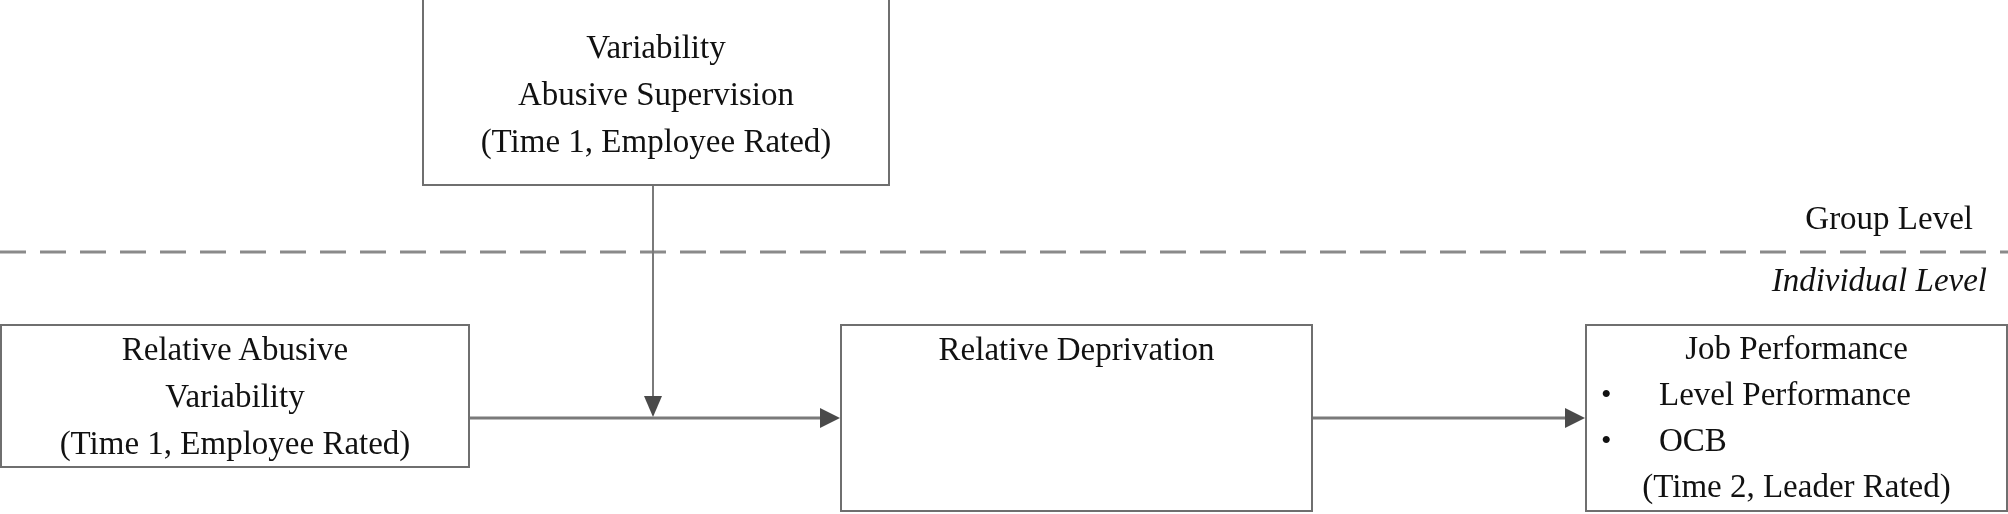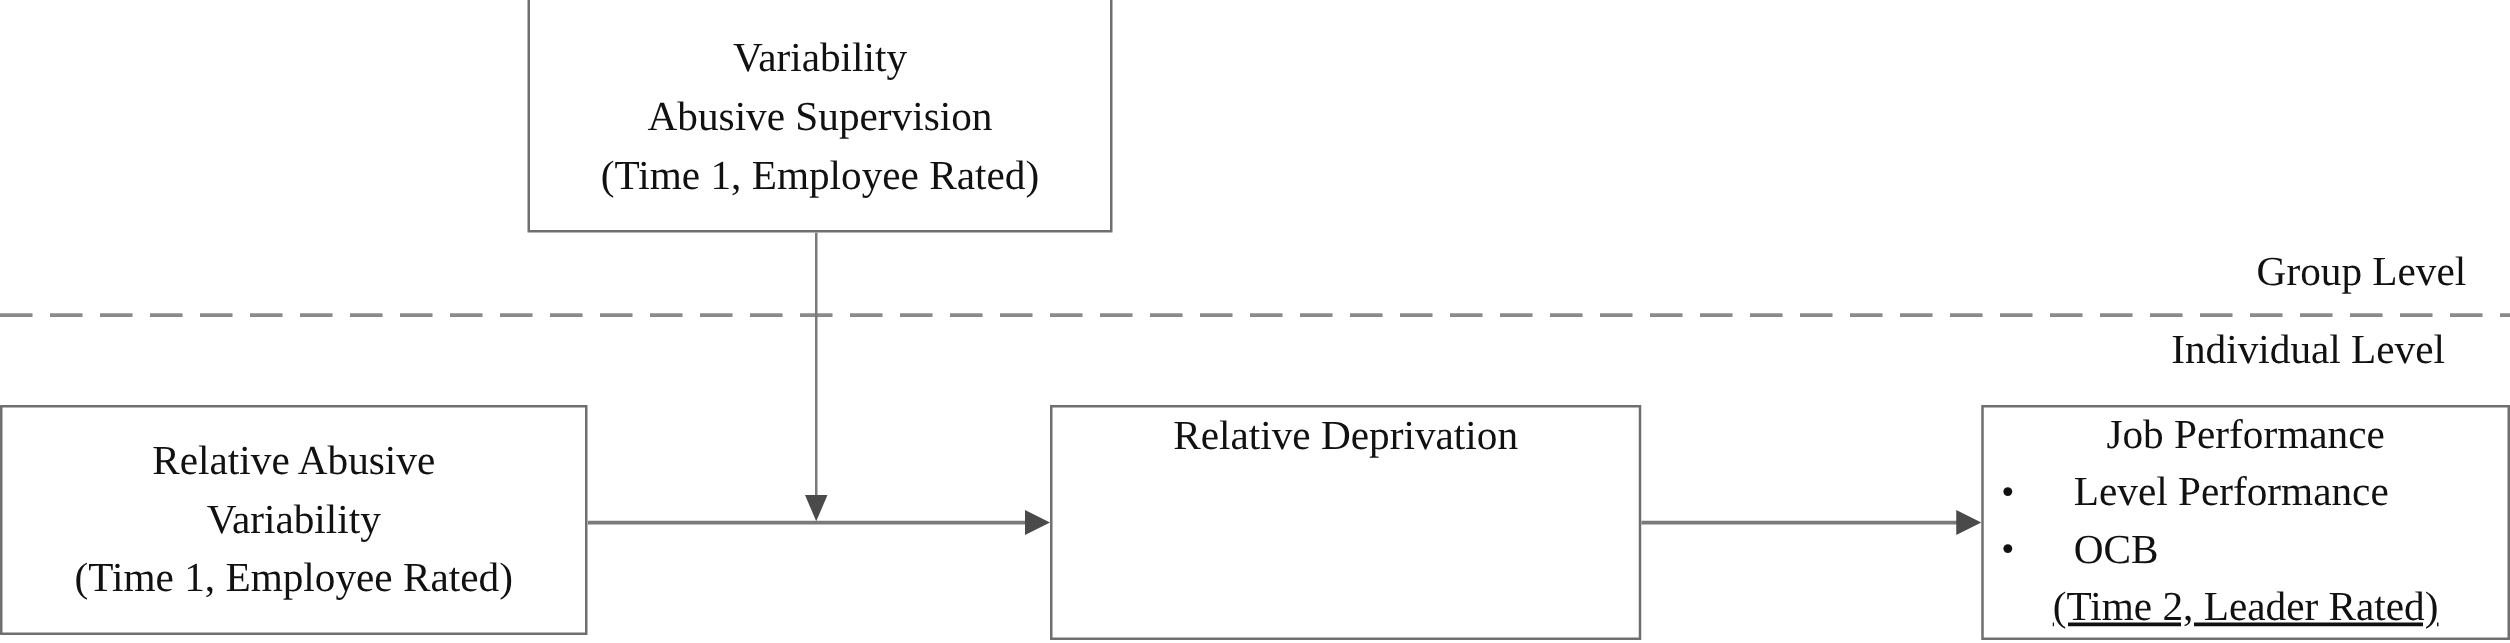--- a/index.html
+++ b/index.html
@@ -42,21 +42,21 @@
     }
     .box .line {
       display: block;
       white-space: nowrap;
     }
     #box-variability {
       left: 422px; top: -4px; width: 468px; height: 190px;
       padding-top: 6px;
     }
     #box-relative-abuse {
-      left: 0px; top: 324px; width: 470px; height: 184px;
+      left: 0px; top: 324px; width: 470px; height: 144px;
     }
     #box-deprivation {
       left: 840px; top: 324px; width: 473px; height: 188px; justify-content: space-between;
     }
     #box-performance {
       left: 1585px; top: 324px; width: 423px; height: 188px;
       justify-content: center;
       line-height: 46px;
       padding-top: 0px;
     }
@@ -77,33 +77,32 @@
       text-align: left;
       padding-left: 14px;
       box-sizing: border-box;
       font-size: 30px;
     }
     #box-performance .footer {
       display: block;
       width: 100%;
       text-align: center;
       white-space: nowrap;
-      text-decoration: underline;
     }
     .level-label {
       position: absolute;
       font-size: 33px;
       line-height: 40px;
       white-space: nowrap;
     }
     #label-group {
       right: 35px; top: 198px;
     }
     #label-individual {
-      right: 52px; top: 260px;
+      right: 21px; top: 260px; font-style: italic;
     }
   </style>
 </head>
 <body>
 
 <div class="canvas">
 
   <svg class="wires" viewBox="0 0 2008 514" xmlns="http://www.w3.org/2000/svg">
 
     <line x1="0" y1="252" x2="2008" y2="252" stroke="#8a8a8a" stroke-width="3" stroke-dasharray="26 14"></line>

